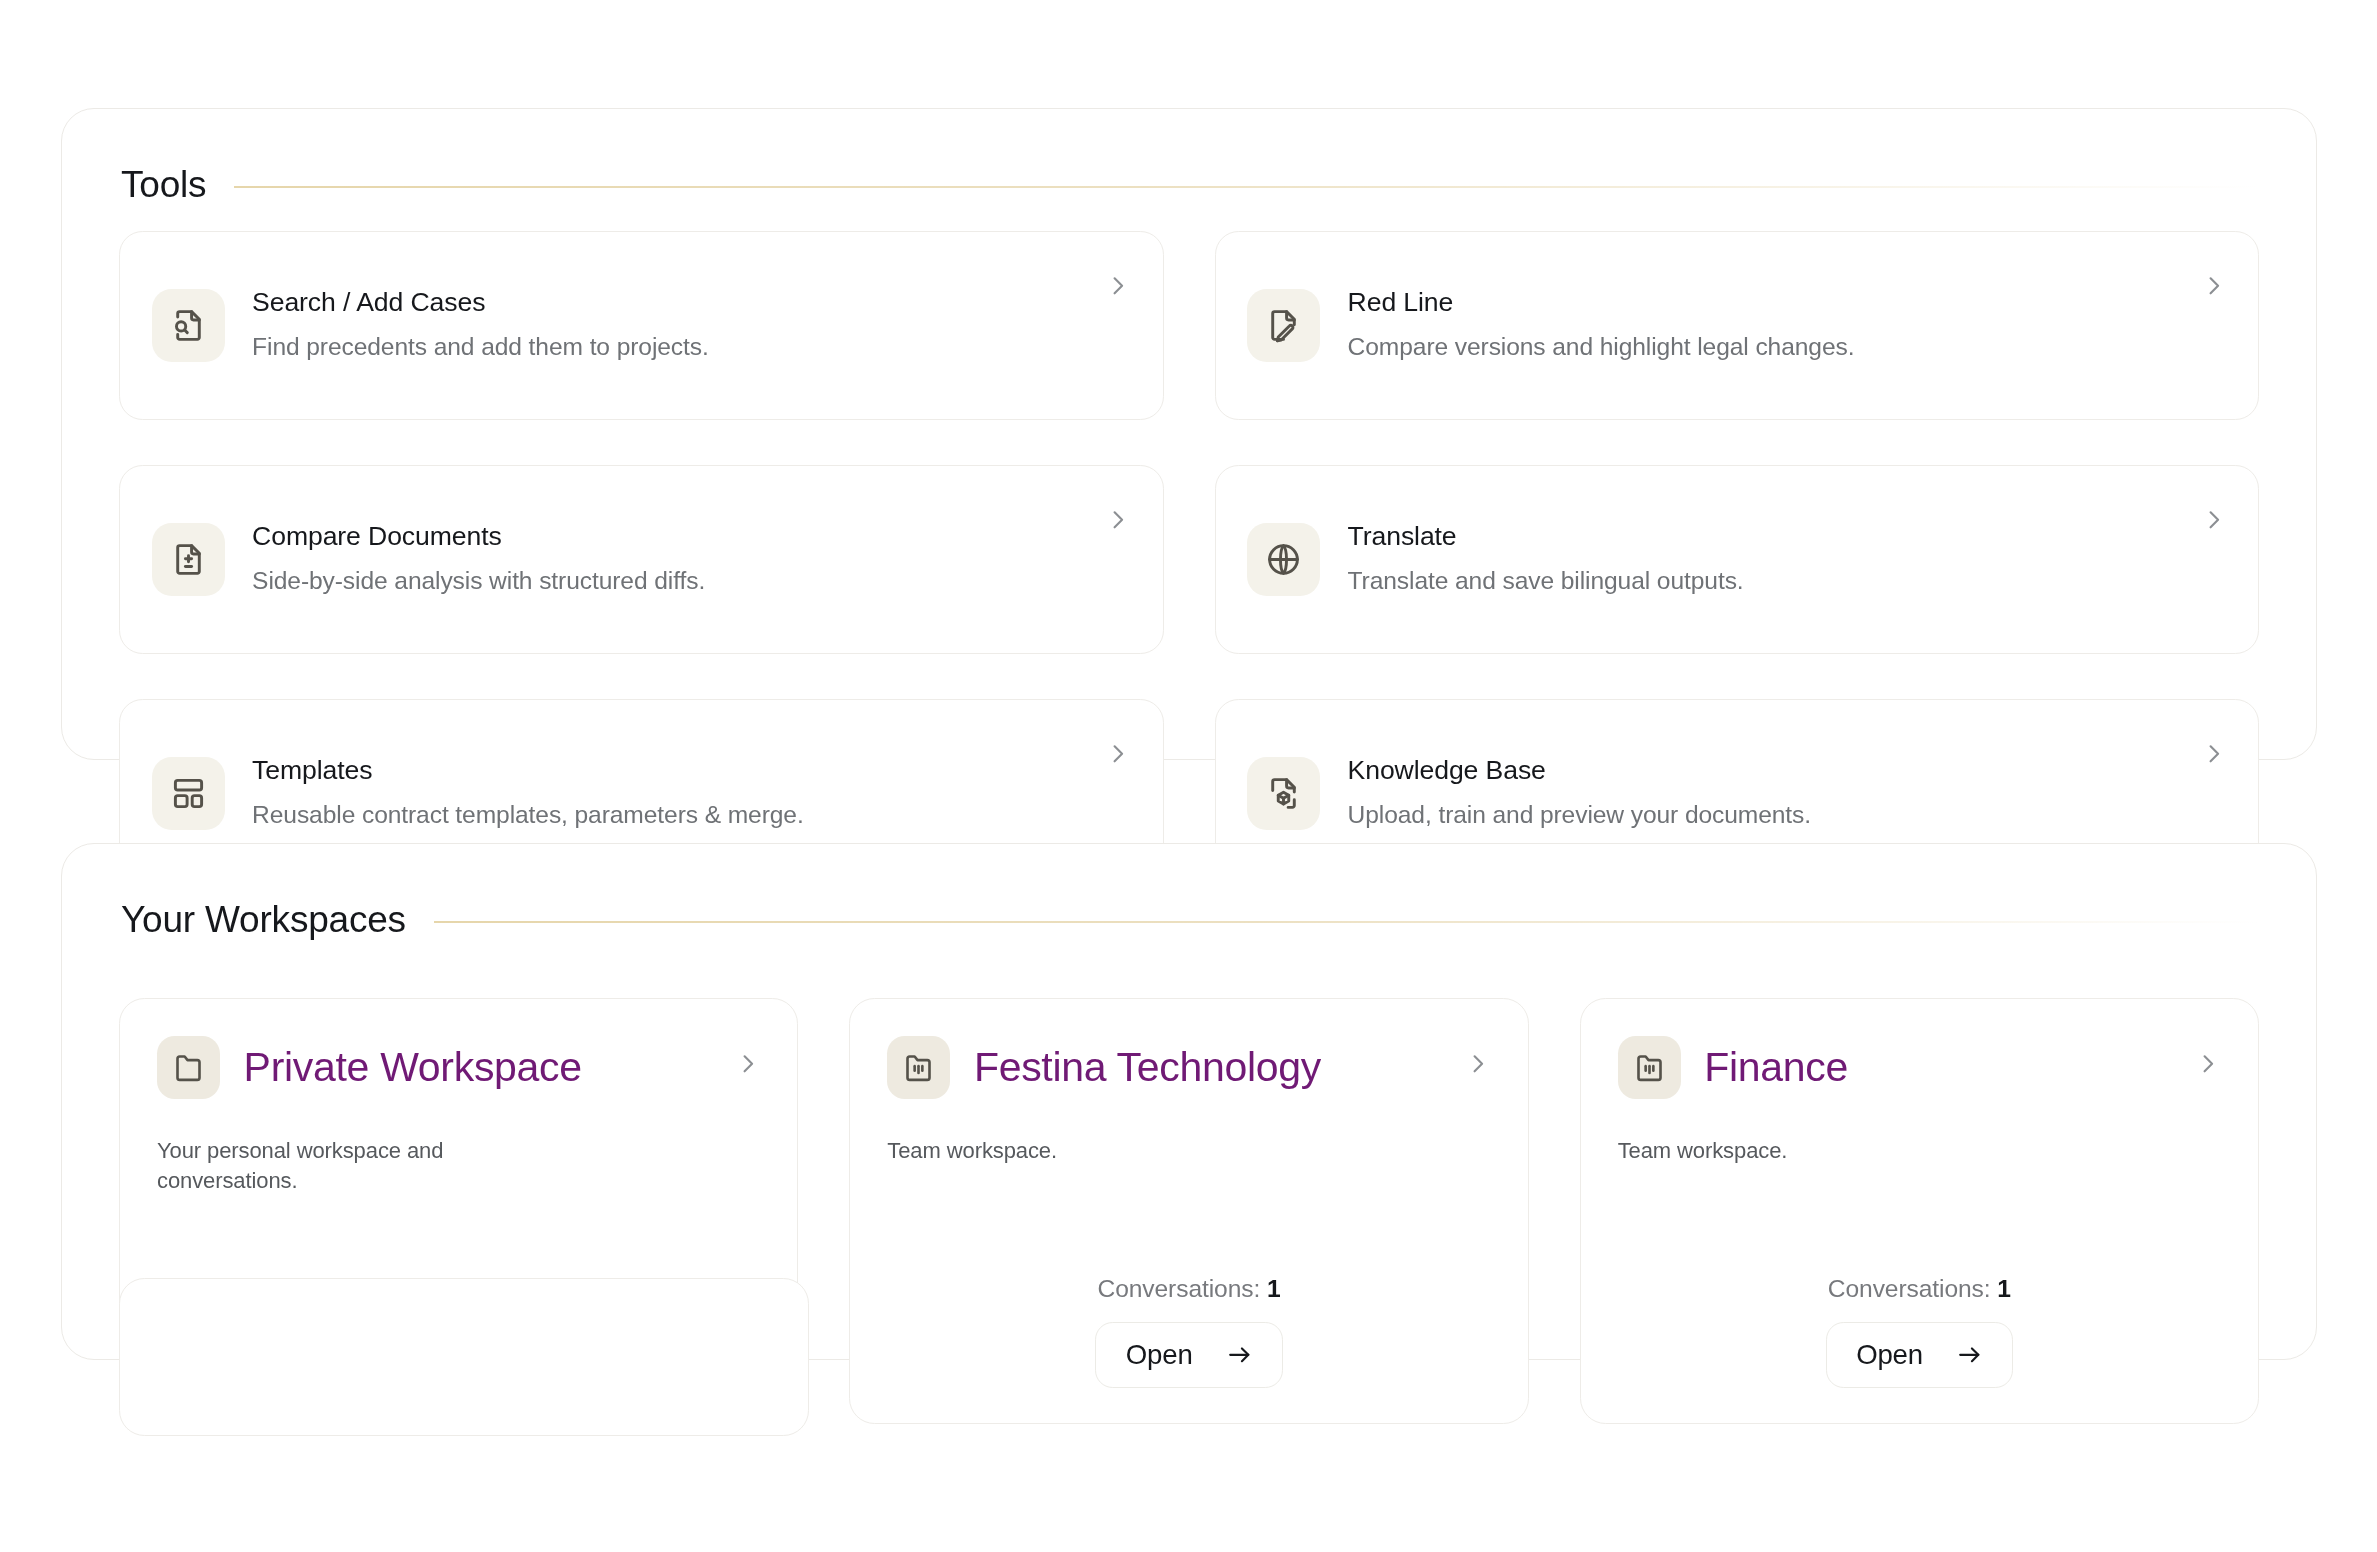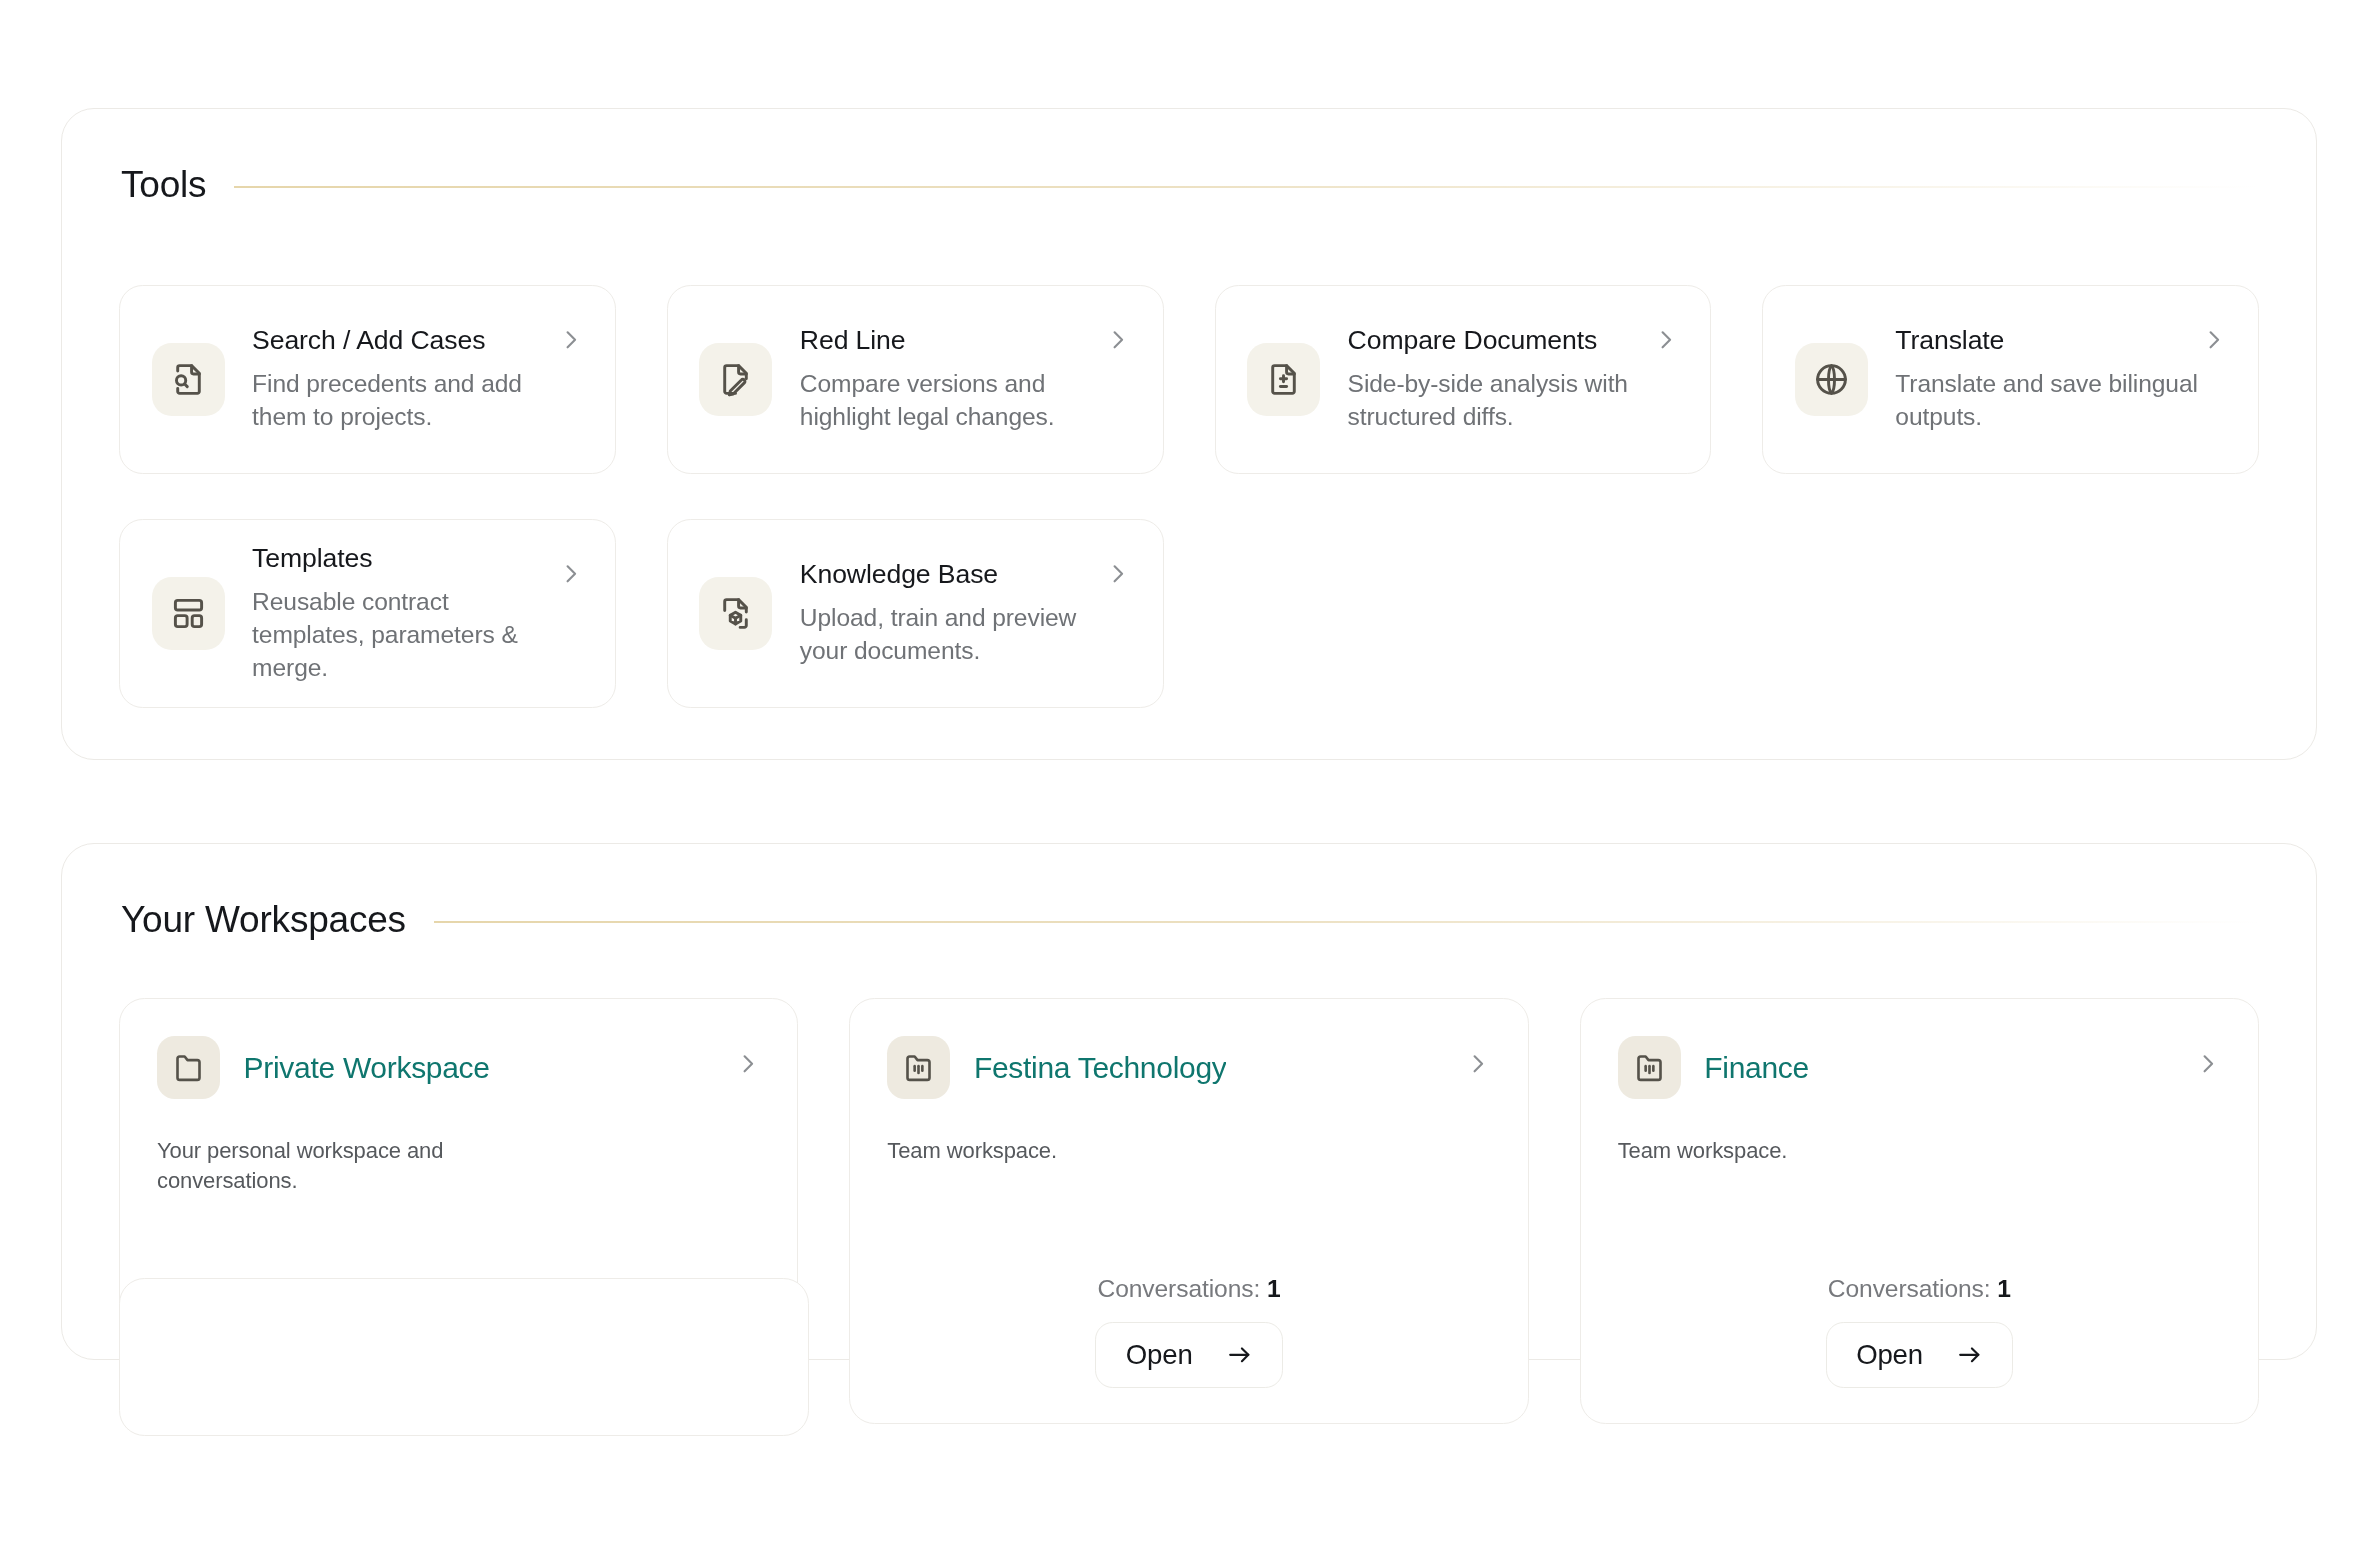--- a/index.html
+++ b/index.html
@@ -48,23 +48,23 @@
   }
   .section-rule {
     flex: 1 1 auto;
     height: 2px;
     background: linear-gradient(to right, #e6d6ab 0%, #ece0c1 45%, rgba(236,228,200,0) 100%);
     margin-top: 3.9px;
   }
 
   
   .tools-grid {
-    margin-top: 79px;
+    margin-top: 25px;
     display: grid;
-    grid-template-columns: repeat(4, 1fr);
+    grid-template-columns: repeat(2, 1fr);
     column-gap: 51px;
     row-gap: 45px;
   }
 
   .tool-card {
     position: relative;
     border: 1px solid #eeece8;
     border-radius: 23.6px;
     background: #ffffff;
     height: 189px;
@@ -144,23 +144,23 @@
     height: 63px;
     border-radius: 17.7px;
     background: #eeeae0;
     display: flex;
     align-items: center;
     justify-content: center;
   }
   .ws-icon svg { width: 33px; height: 33px; display: block; }
 
   .ws-name {
-    font-size: 30px;
+    font-size: 41px;
     font-weight: 400;
-    color: #0f766e;
+    color: #701a75;
     letter-spacing: -0.3px;
     white-space: nowrap;
     overflow: hidden;
     text-overflow: ellipsis;
   }
 
   .ws-chevron {
     position: absolute;
     top: 52px;
     right: 37px;

